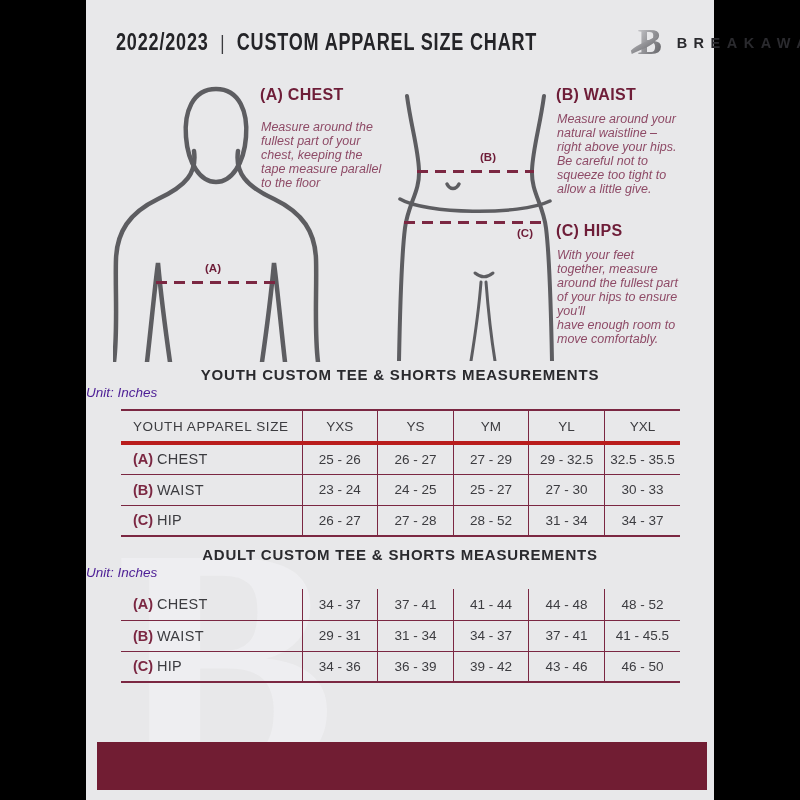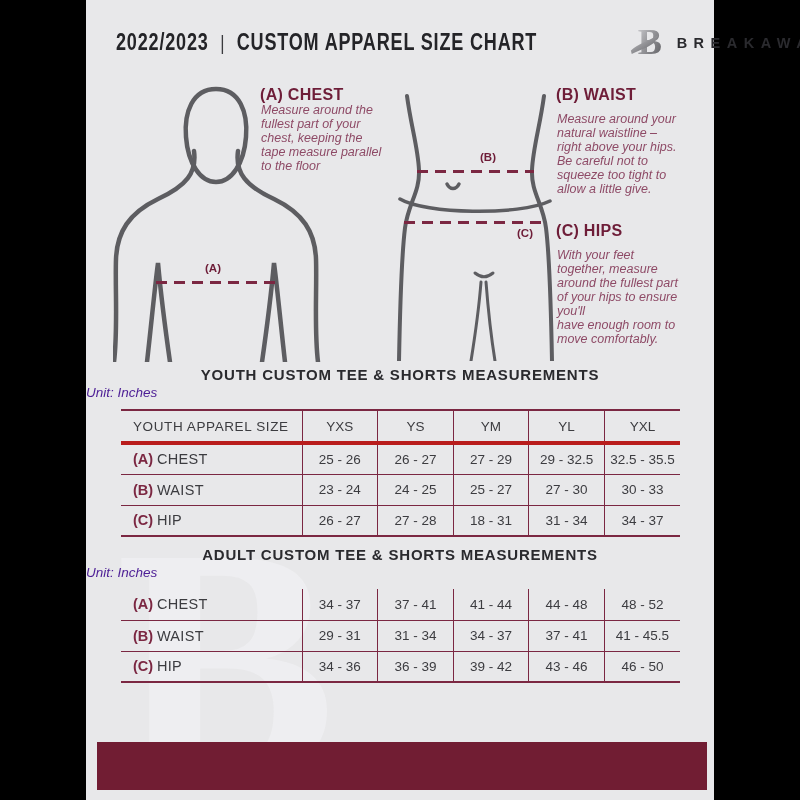--- a/index.html
+++ b/index.html
@@ -118,21 +118,21 @@
     <div class="mline" style="left:70px; top:281px; width:122px;"></div>
     <span class="mlabel" style="left:119px; top:262px;">(A)</span>
 
     <div class="mline" style="left:331px; top:170px; width:117px;"></div>
     <span class="mlabel" style="left:394px; top:151px;">(B)</span>
 
     <div class="mline" style="left:318px; top:221px; width:140px;"></div>
     <span class="mlabel" style="left:431px; top:227px;">(C)</span>
 
     <div class="guide-heading" style="left:174px; top:86px;">(A) CHEST</div>
-    <div class="guide-body" style="left:175px; top:103px; width:140px;">Measure around the
+    <div class="guide-body" style="left:175px; top:120px; width:140px;">Measure around the
 fullest part of your
 chest, keeping the
 tape measure parallel
 to the floor</div>
 
     <div class="guide-heading" style="left:470px; top:86px;">(B) WAIST</div>
     <div class="guide-body" style="left:471px; top:112px; width:152px;">Measure around your
 natural waistline –
 right above your hips.
 Be careful not to
@@ -191,21 +191,21 @@
         <td>27 - 30</td>
         <td>30 - 33</td>
       </tr>
       <tr>
         <td>
           <span class="row-prefix">(C)</span>
           <span class="row-label">HIP</span>
         </td>
         <td>26 - 27</td>
         <td>27 - 28</td>
-        <td>18 - 31</td>
+        <td>28 - 52</td>
         <td>31 - 34</td>
         <td>34 - 37</td>
       </tr>
     </tbody>
       </table>
 
     <div class="tbl-title" style="top:546px;">ADULT CUSTOM TEE &amp; SHORTS MEASUREMENTS</div>
     <div class="tbl-unit" style="top:565px;">Unit: Inches</div>
 
     <table class="size" style="top:589px;">

